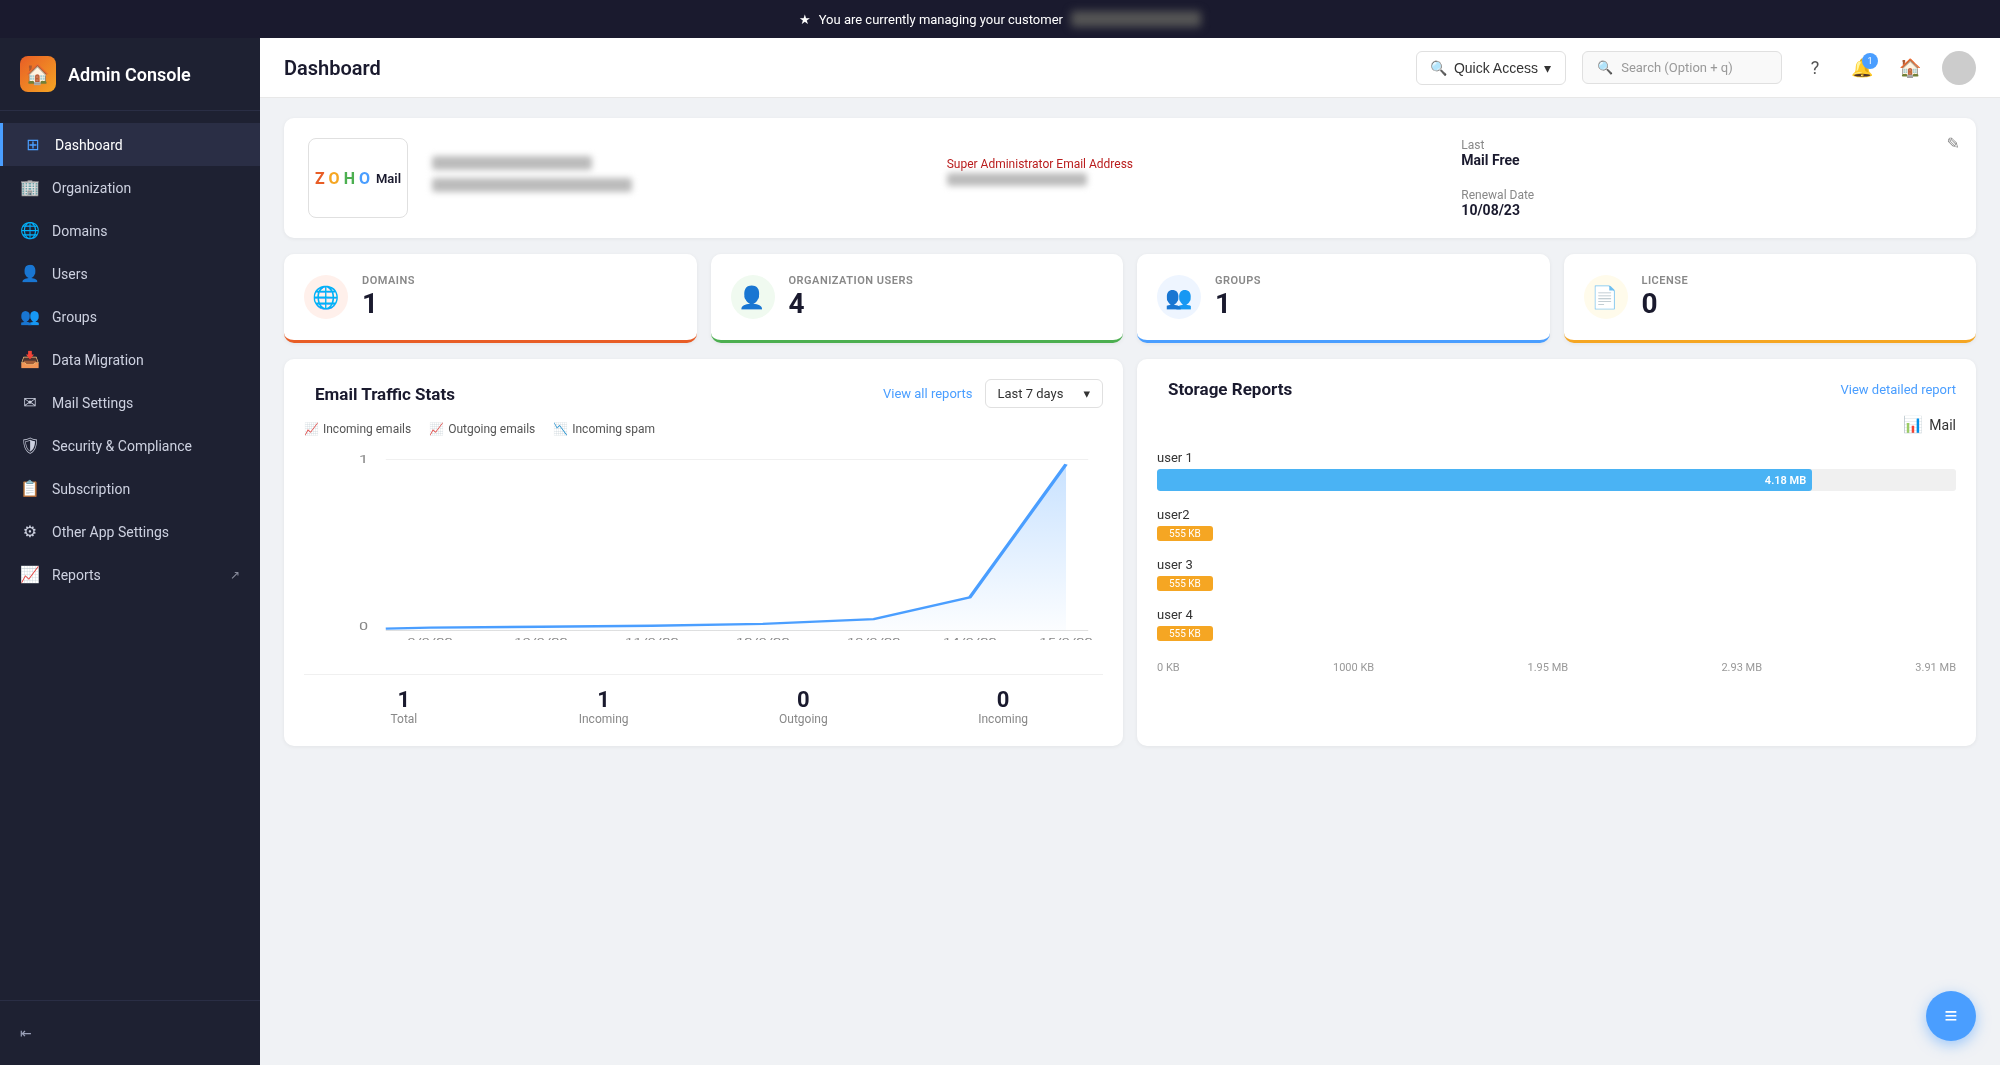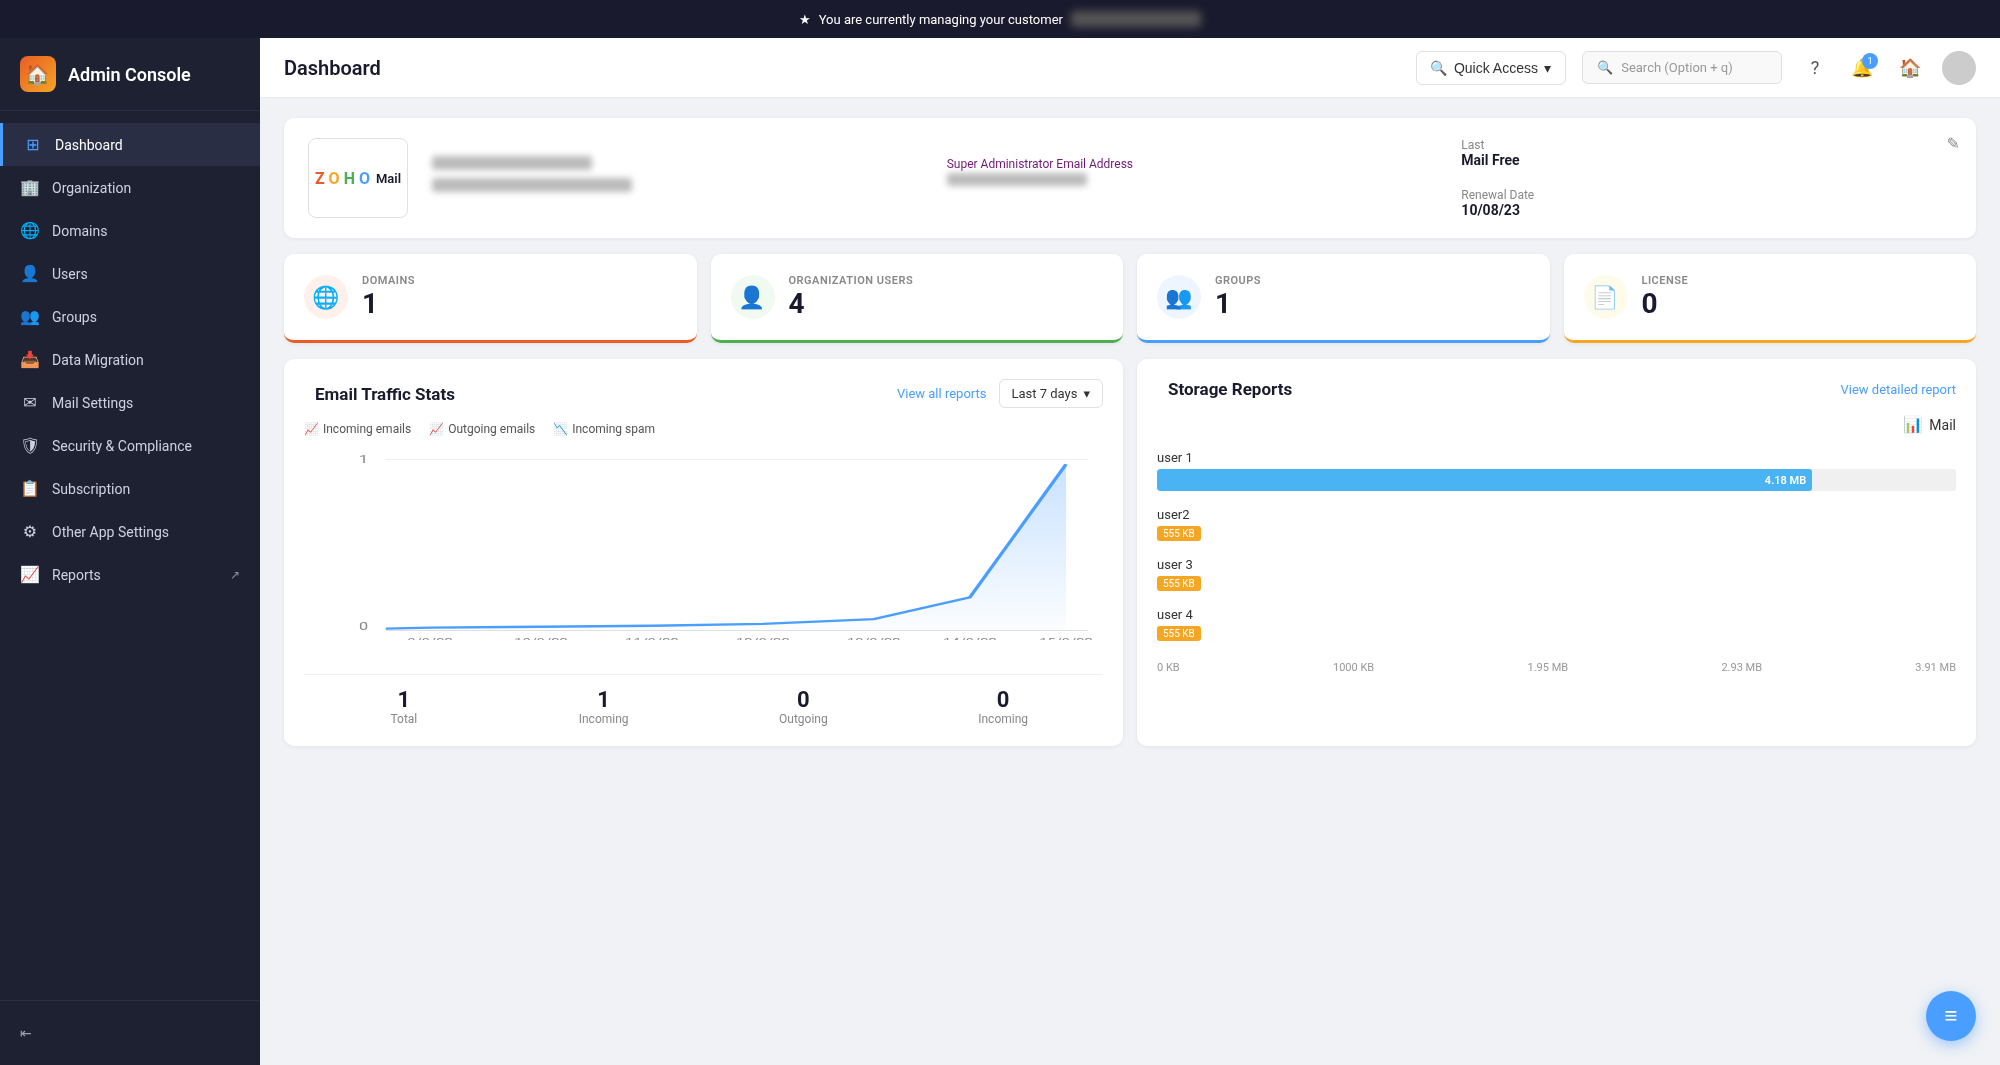--- a/index.html
+++ b/index.html
@@ -255,21 +255,21 @@
     .org-info-blur.wide { width: 160px; }
     .org-info-blur.medium { width: 220px; }
     .org-meta {
       flex: 1;
     }
     .org-meta-row {
       margin-bottom: 10px;
     }
     .org-meta-label {
       font-size: 12px;
-      color: #701a75;
+      color: #b91c1c;
     }
     .org-meta-value {
       font-size: 13px;
       font-weight: 600;
       color: #1a1a2e;
     }
     .org-meta-blur {
       background: #bbb;
       border-radius: 3px;
       height: 13px;
@@ -356,21 +356,21 @@
     }
     .view-all-link {
       color: #4a9eff;
       font-size: 13px;
       cursor: pointer;
       text-decoration: none;
     }
     .period-selector {
       display: flex;
       align-items: center;
-      gap: 6px;
+      gap: 20px;
       padding: 6px 12px;
       border: 1px solid #e0e0e0;
       border-radius: 6px;
       font-size: 13px;
       color: #333;
       cursor: pointer;
     }
 
     
     .chart-legend {
@@ -451,21 +451,21 @@
       color: #fff;
       font-weight: 600;
       white-space: nowrap;
     }
     .storage-bar-small {
       display: inline-flex;
       align-items: center;
       background: #f5a623;
       color: #fff;
       font-size: 10px;
-      padding: 2px 6px;
+      padding: 2px 12px;
       border-radius: 3px;
     }
 
     
     .fab {
       position: fixed;
       bottom: 24px;
       right: 24px;
       width: 50px;
       height: 50px;

